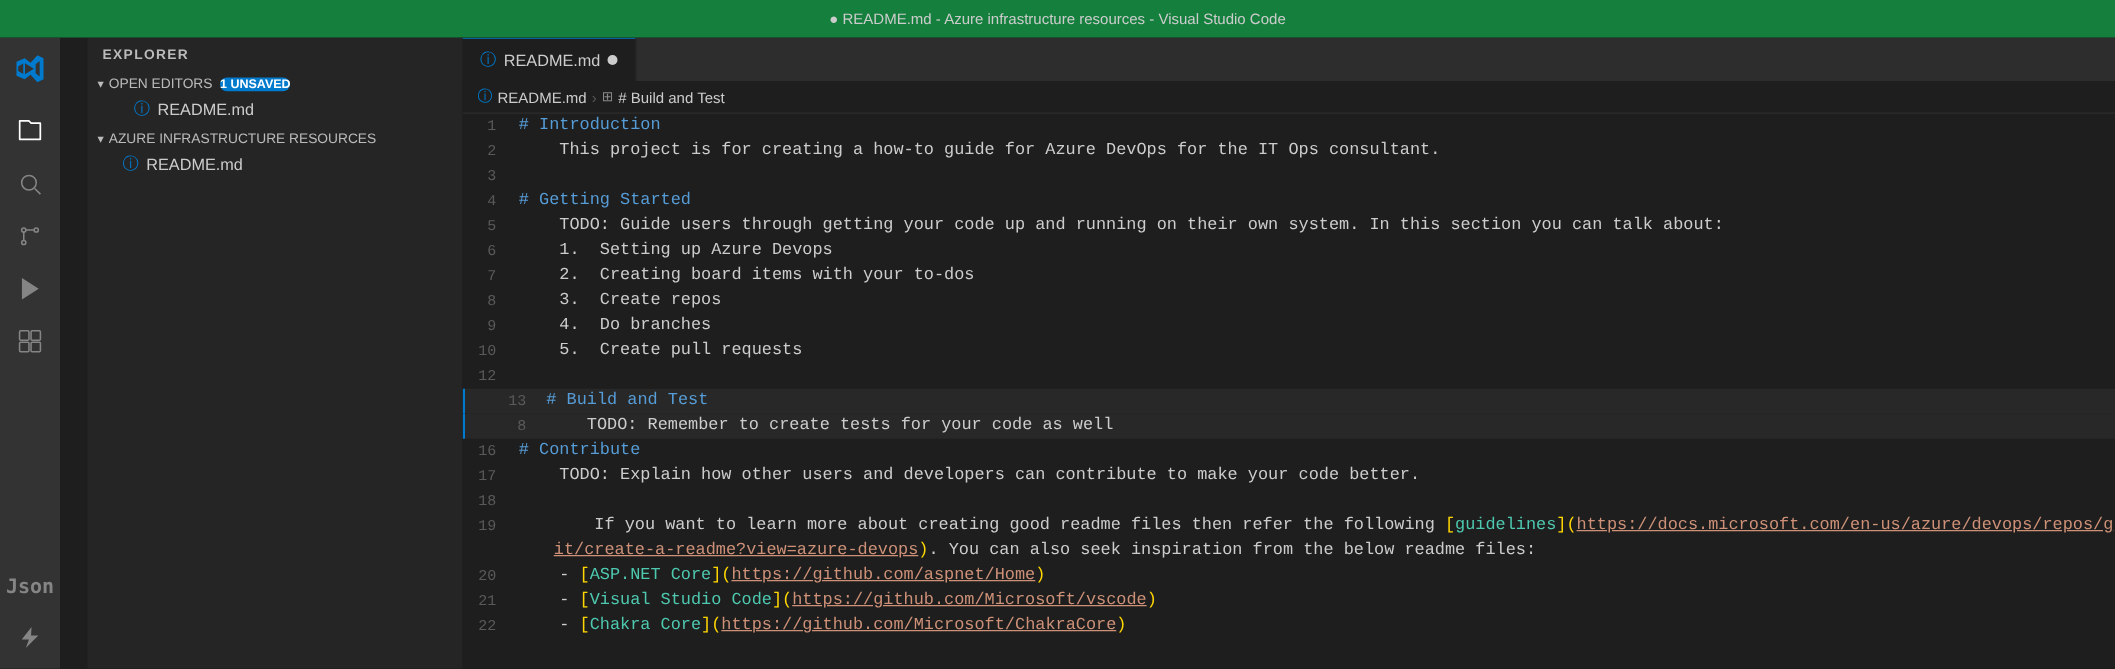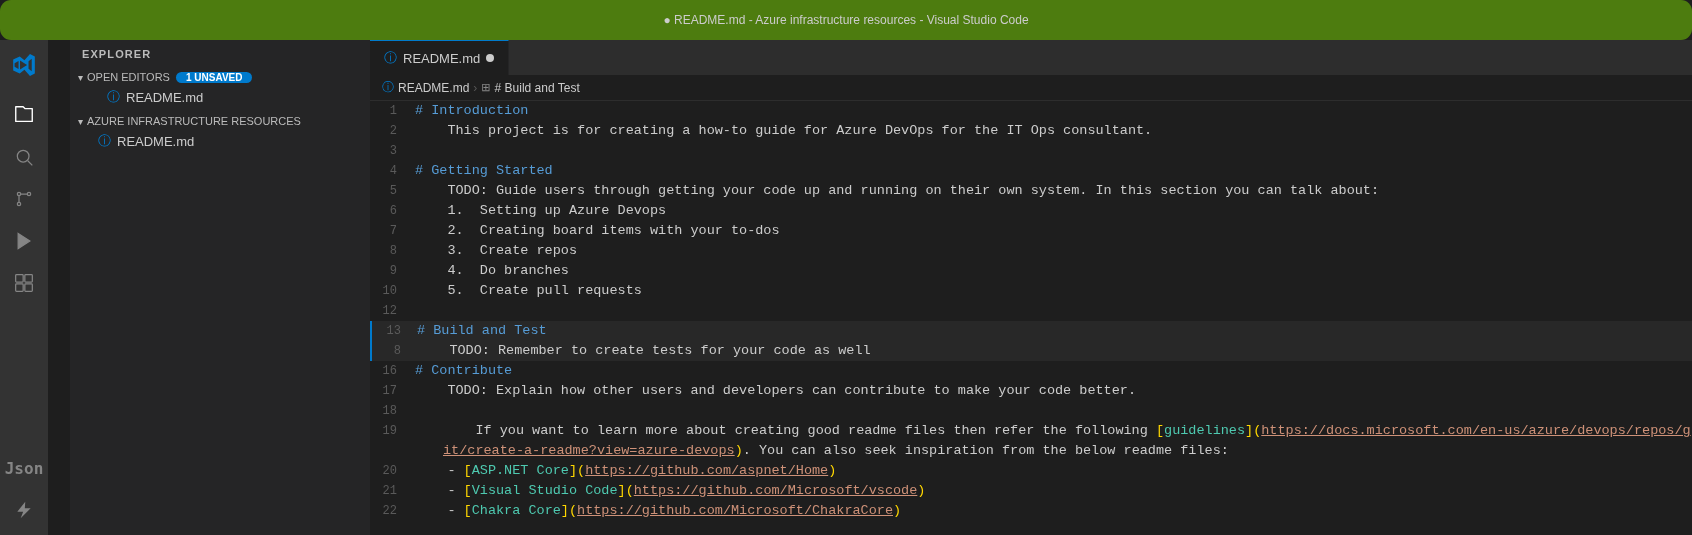--- a/index.html
+++ b/index.html
@@ -9,29 +9,28 @@
       font-family: 'Segoe UI', 'Helvetica Neue', sans-serif;
       font-size: 13px;
       display: flex;
       flex-direction: column;
       width: 1692px;
       height: 535px;
       overflow: hidden;
     }
     
     .titlebar {
-      background: #4d7c0f;
-      height: 40px;
+      background: #15803d;
+      height: 30px;
       display: flex;
       align-items: center;
       justify-content: center;
       color: #cccccc;
       font-size: 12px;
       flex-shrink: 0;
-      border-radius: 11px;
     }
     
     .main-layout {
       display: flex;
       flex: 1;
       overflow: hidden;
     }
     
     .activity-bar {
       width: 48px;
@@ -94,21 +93,21 @@
     }
     .chevron {
       margin-right: 4px;
       font-size: 10px;
     }
     .badge {
       background: #007acc;
       color: white;
       font-size: 10px;
       border-radius: 10px;
-      padding: 0 10px;
+      padding: 0 0;
       margin-left: 6px;
       font-weight: 600;
     }
     .sidebar-file {
       display: flex;
       align-items: center;
       padding: 2px 8px 2px 28px;
       cursor: pointer;
       font-size: 13px;
       color: #cccccc;
@@ -225,20 +224,21 @@
     .line-content {
       flex: 1;
       color: #cccccc;
     }
     .current-line {
       background: #282828;
       border-left: 2px solid #007acc;
     }
     .current-line .line-number {
       padding-right: 16px;
+      margin-left: 20px;
     }
     
     .c-heading { color: #569cd6; }
     .c-link { color: #4ec9b0; text-align: right; }
     .c-link-url { color: #ce9178; text-decoration: underline; }
     .c-link-bracket { color: #ffd700; }
   </style>
 </head>
 <body>
 

